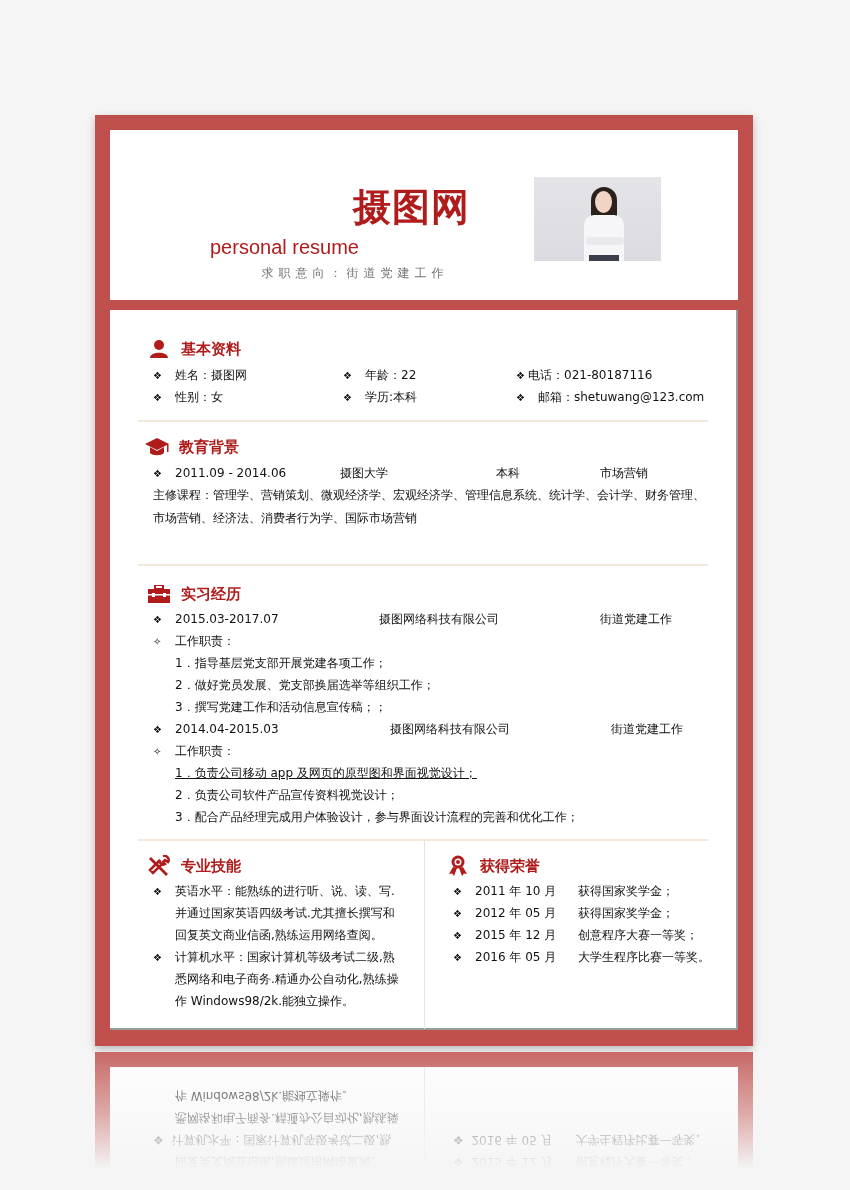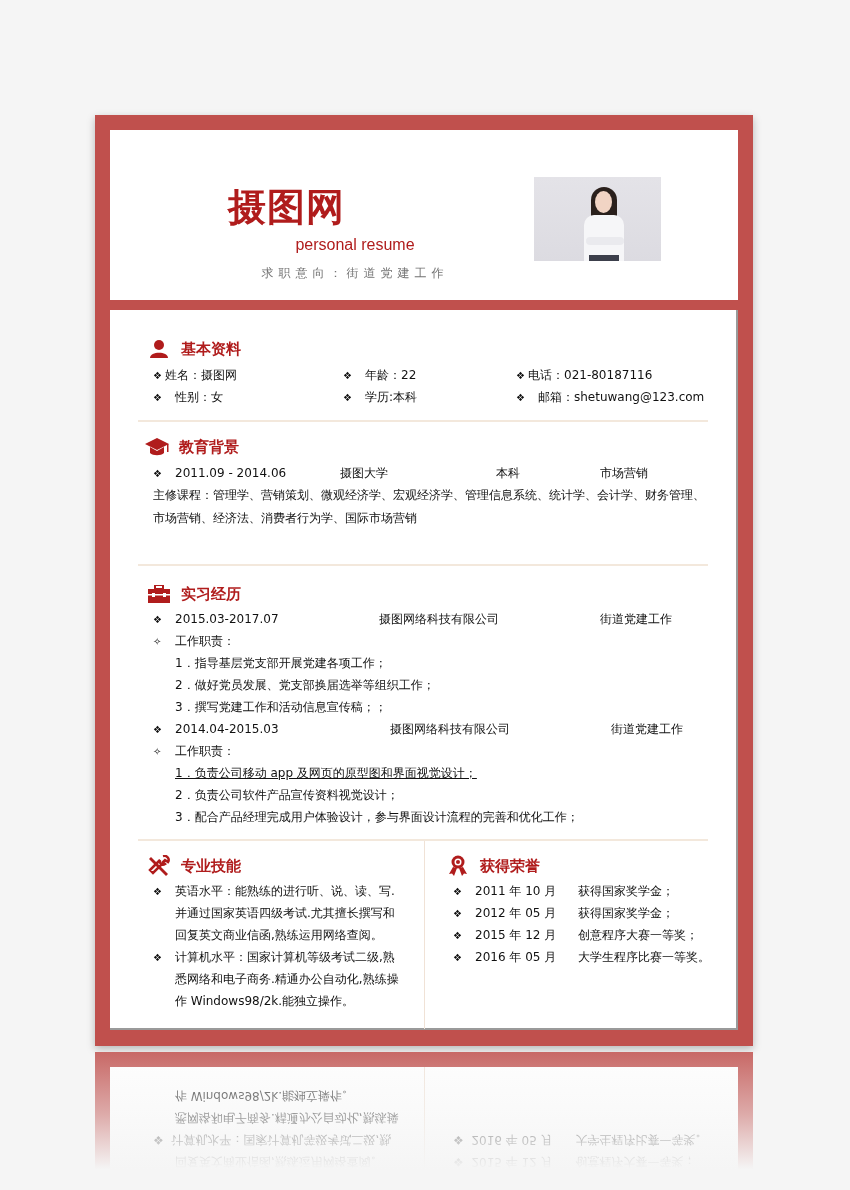--- a/index.html
+++ b/index.html
@@ -13,27 +13,27 @@
   .page-frame {
     position: absolute; left: 95px; top: 115px; width: 658px; height: 931px;
     background: #c0504d;
     box-shadow: 0 3px 8px rgba(0,0,0,0.25);
   }
   .header-panel {
     position: absolute; left: 15px; top: 15px; width: 628px; height: 170px;
     background: #fff;
   }
   .name-title {
-    position: absolute; left: 118px; top: 52px; width: 230px; text-align: left;
+    position: absolute; left: 130px; top: 52px; width: 230px; text-align: right;
     font-size: 38px; font-weight: bold; color: #b01c1c; letter-spacing: 1px;
     font-family: "DejaVu Sans", sans-serif;
   }
   .subtitle {
-    position: absolute; left: 100px; top: 106px; width: 290px; text-align: center;
-    font-family: "Liberation Sans", sans-serif; font-size: 16px; color: #b01c1c;
+    position: absolute; left: 100px; top: 106px; width: 290px; 
+    font-family: "Liberation Sans", sans-serif; font-size: 20px; color: #b01c1c;
   }
   .objective {
     position: absolute; left: 100px; top: 135px; width: 290px; text-align: center;
     font-size: 12px; color: #737373; letter-spacing: 5px;
   }
   .photo {
     position: absolute; left: 424px; top: 47px; width: 127px; height: 84px;
     background: linear-gradient(180deg, #e4e3e8 0%, #dcdbe1 100%);
     overflow: hidden;
   }
@@ -102,21 +102,21 @@
 
     <div class="section-head" style="left:36px; top:27px;">
       <span class="ico">
         <svg width="20" height="20" viewBox="0 0 20 20">
             <circle cx="10" cy="6" r="5" fill="#b01c1c"></circle>
             <path d="M1 19 C1 12 19 12 19 19 Z" fill="#b01c1c"></path>
           </svg>
       </span>
       <span class="title">基本资料</span>
     </div>
-    <div class="row" style="left:43px; top:56px;"><span class="bullet">❖</span><span style="margin-left:0">姓名：摄图网</span></div>
+    <div class="row" style="left:43px; top:56px;"><span class="bullet">❖</span><span style="margin-left:10px">姓名：摄图网</span></div>
     <div class="row" style="left:233px; top:56px;"><span class="bullet">❖</span><span style="margin-left:10px">年龄：22</span></div>
     <div class="row" style="left:406px; top:56px;"><span class="bullet">❖</span><span style="">电话：021-80187116</span></div>
     <div class="row" style="left:43px; top:78px;"><span class="bullet">❖</span><span style="margin-left:10px">性别：女</span></div>
     <div class="row" style="left:233px; top:78px;"><span class="bullet">❖</span><span style="margin-left:10px">学历:本科</span></div>
     <div class="row" style="left:406px; top:78px;"><span class="bullet">❖</span><span style="margin-left:10px">邮箱：shetuwang@123.com</span></div>
 
     <div class="divider" style="left:28px; top:110px; width:570px;"></div>
 
     <div class="section-head" style="left:34px; top:125px;justify-content:center;">
       <span class="ico">

